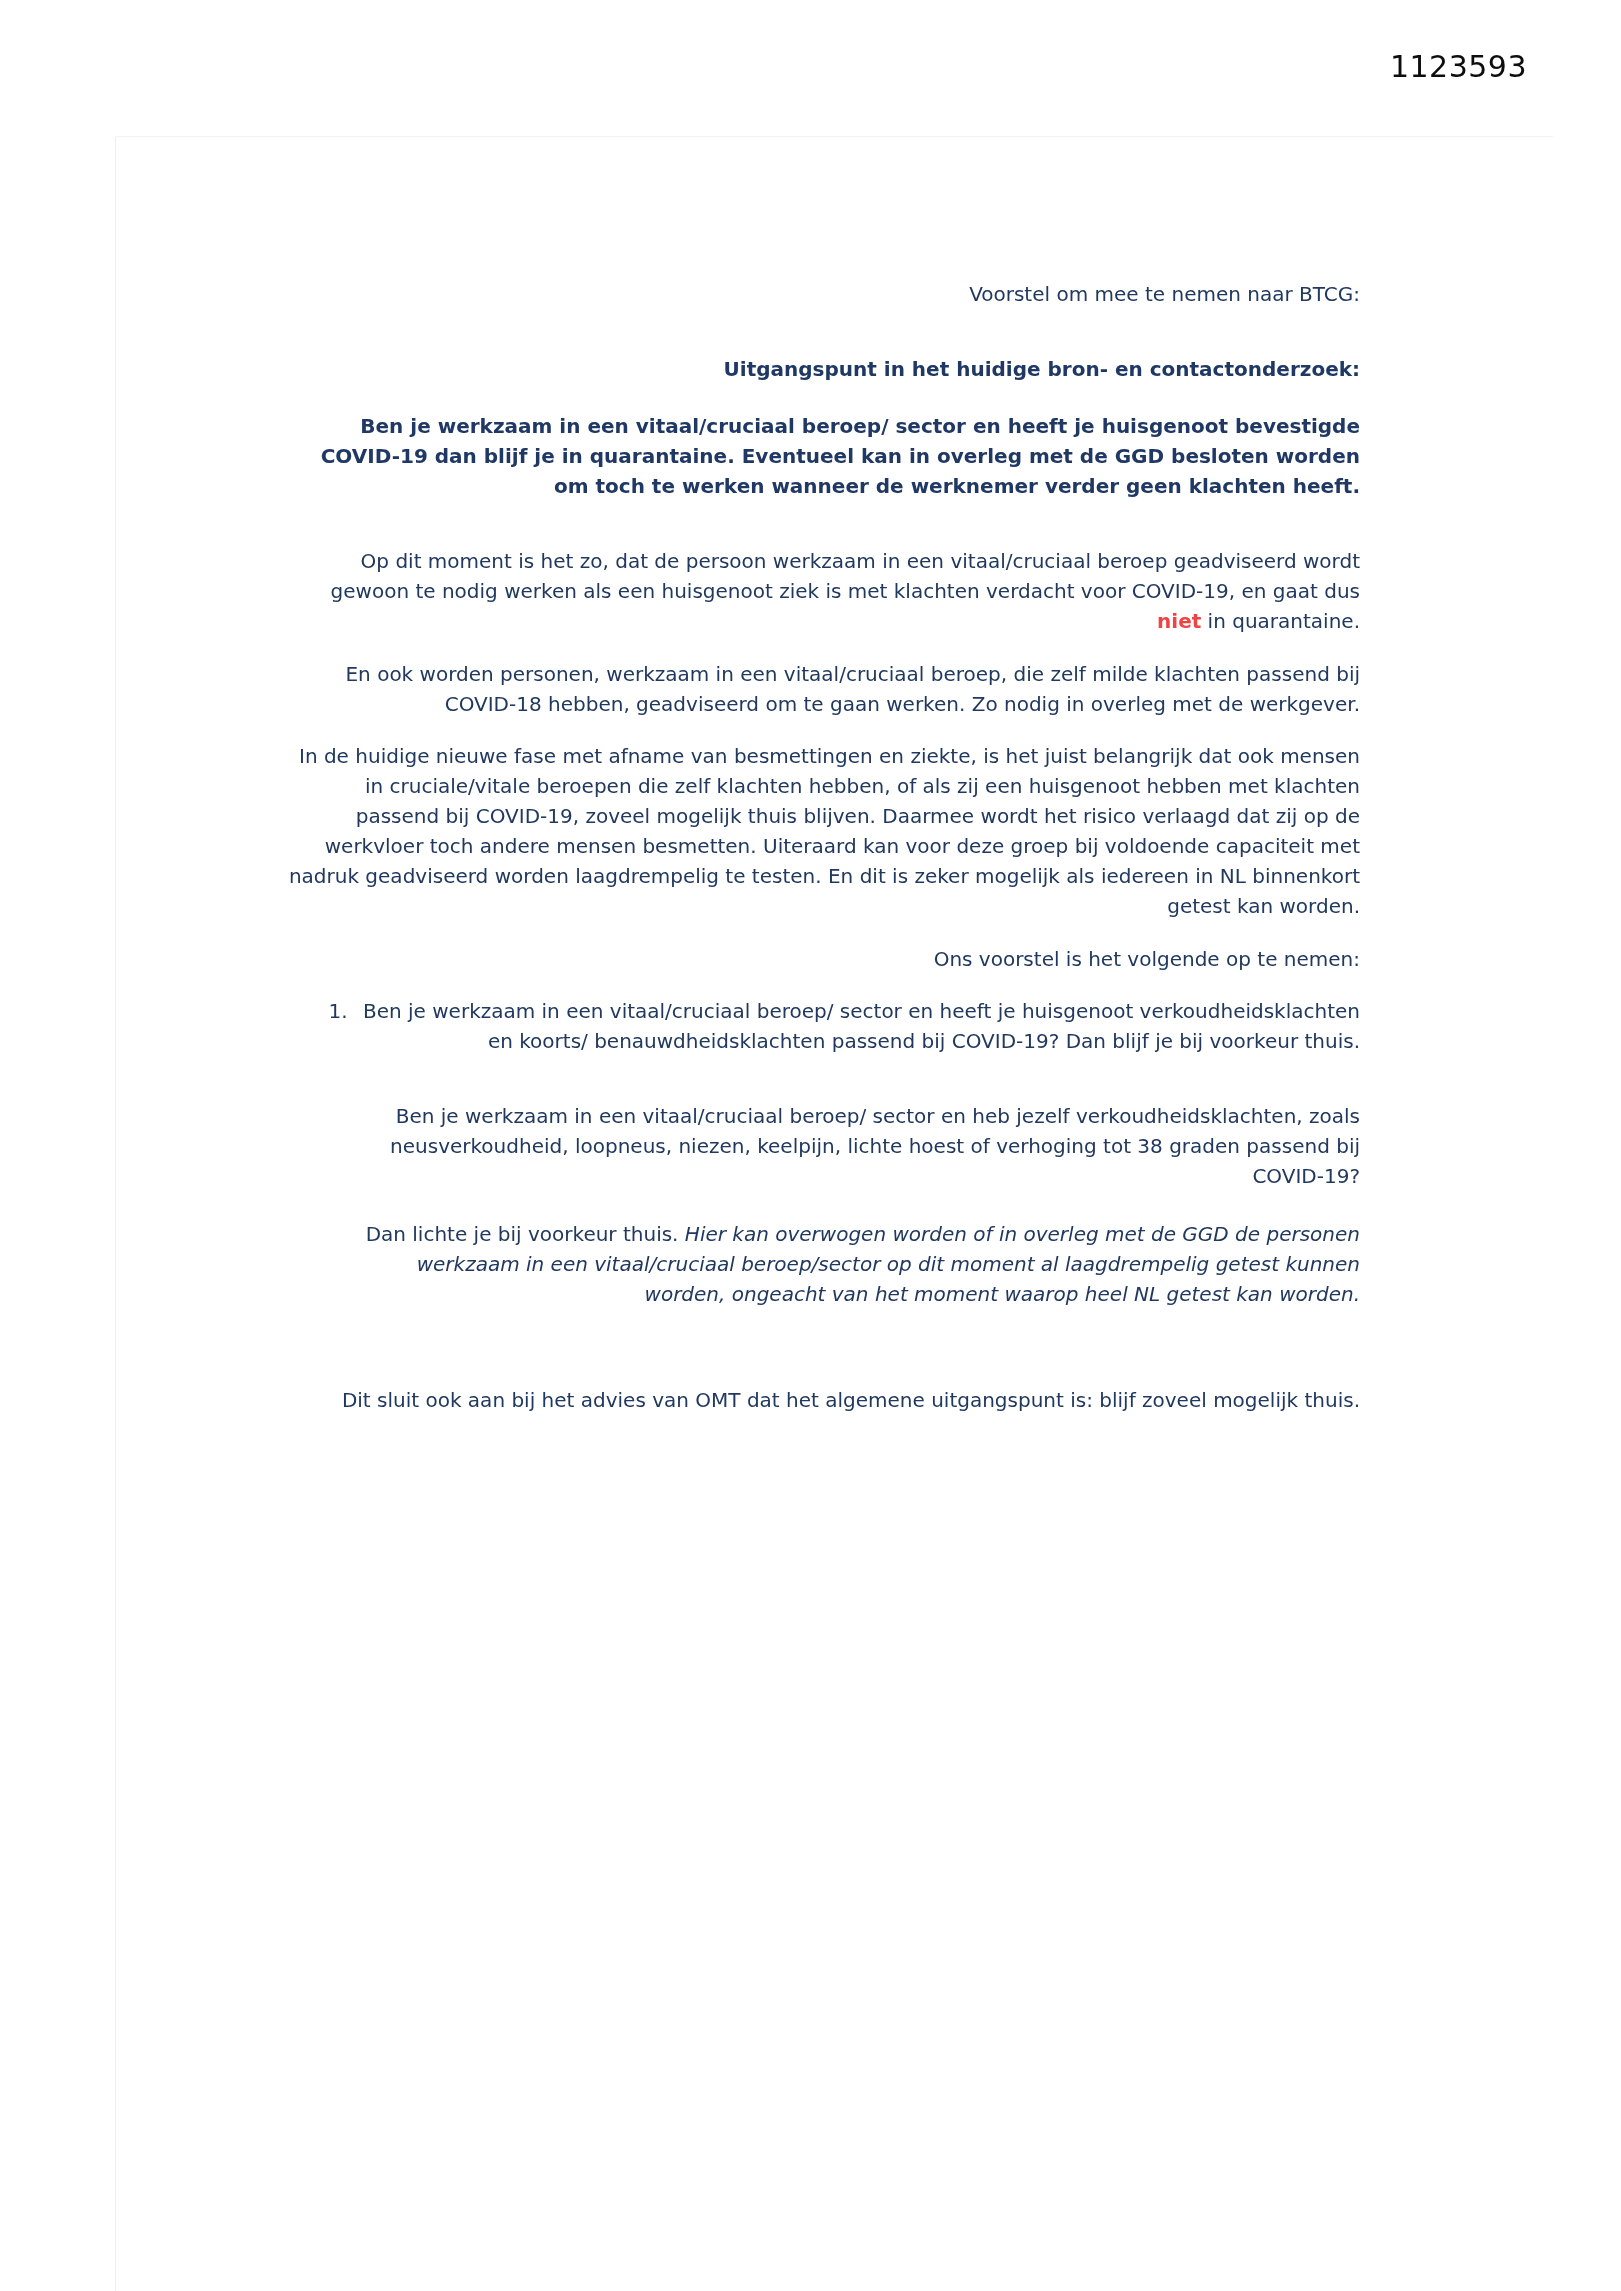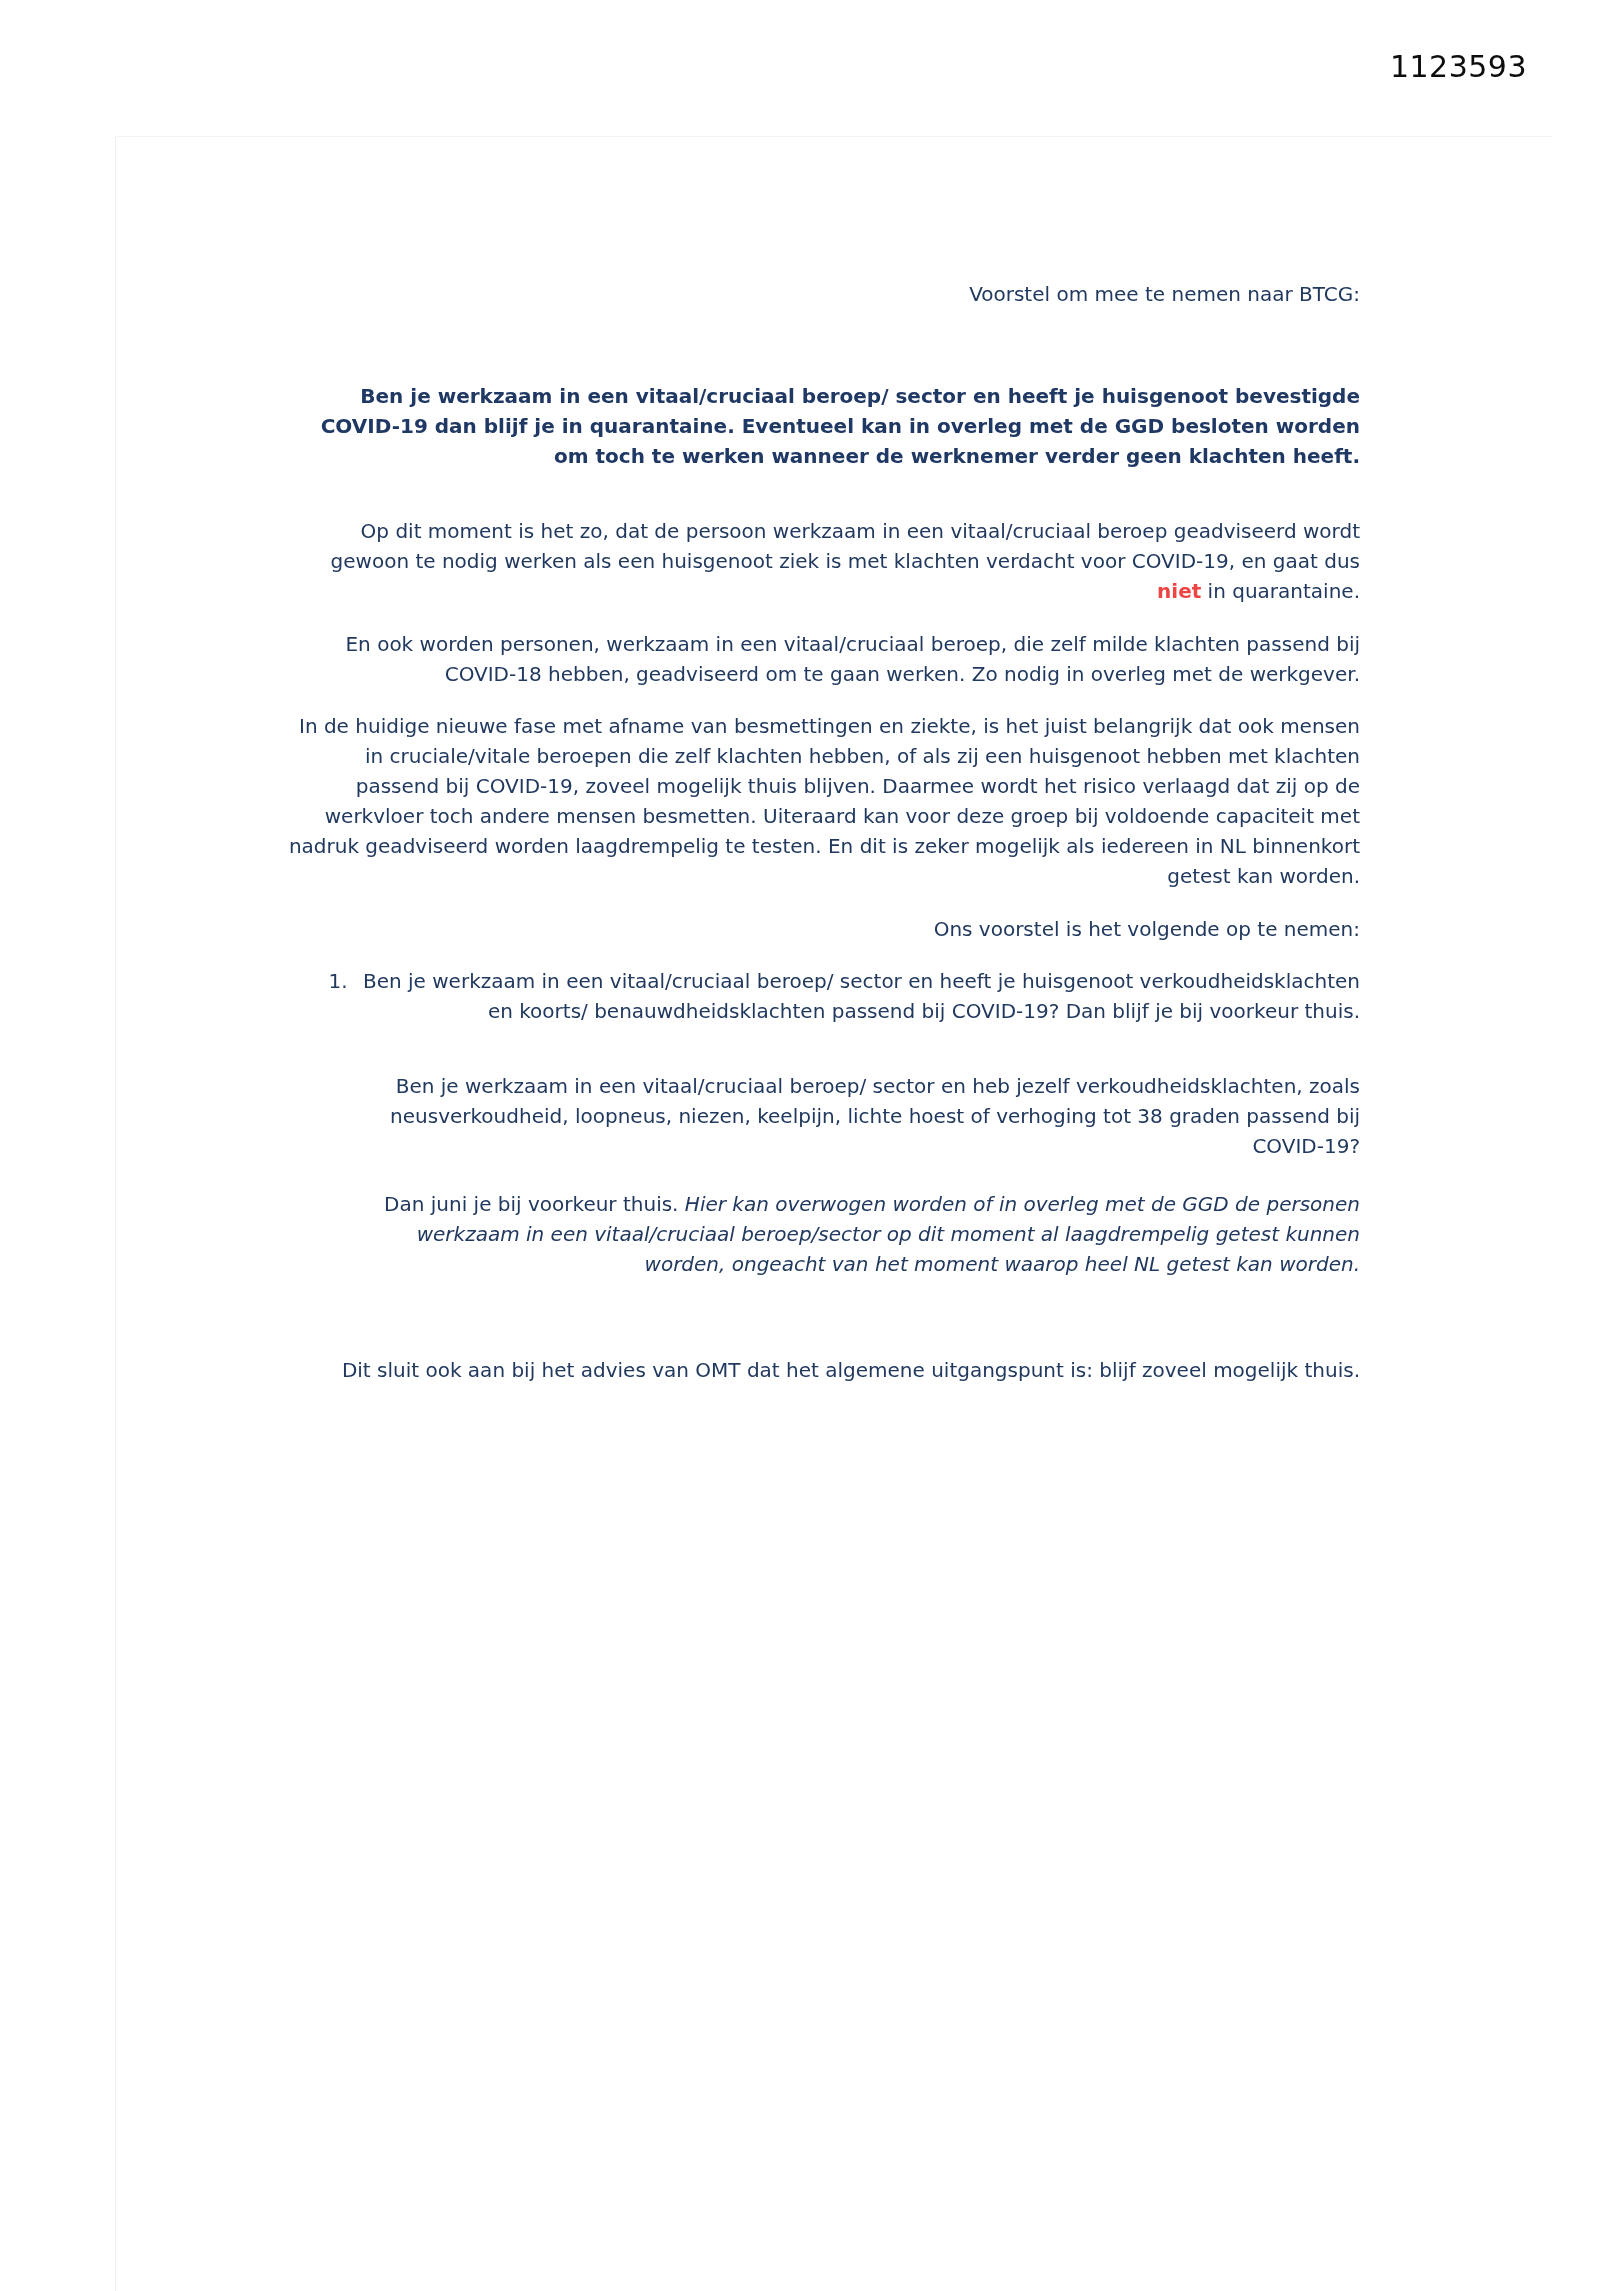--- a/index.html
+++ b/index.html
@@ -118,20 +118,21 @@
   <div class="page-sheet"></div>
 
   <div class="doc-number">1123593</div>
 
   <div class="content">
 
     <p class="para tight">Voorstel om mee te nemen naar BTCG:</p>
 
     <div class="spacer-lg"></div>
 
+    <p class="heading-bold">Uitgangspunt in het huidige bron- en contactonderzoek:</p>
 
     <div class="spacer-md"></div>
 
     <p class="lead-bold">Ben je werkzaam in een vitaal/cruciaal beroep/ sector en heeft je huisgenoot bevestigde COVID-19 dan blijf je in quarantaine. Eventueel kan in overleg met de GGD besloten worden om toch te werken wanneer de werknemer verder geen klachten heeft.</p>
 
     <div class="spacer-lg"></div>
 
 
     <p class="para"><span>Op dit moment is het zo, dat de persoon werkzaam in een vitaal/cruciaal beroep geadviseerd wordt gewoon te nodig werken als een huisgenoot ziek is met klachten verdacht voor COVID-19, en gaat dus </span><b>niet</b><span> in quarantaine.</span></p>
 
@@ -150,21 +151,21 @@
 
     <div class="spacer-lg"></div>
 
     <div class="numbered-item">
       <p class="sub-block">Ben je werkzaam in een vitaal/cruciaal beroep/ sector en heb jezelf verkoudheidsklachten, zoals neusverkoudheid, loopneus, niezen, keelpijn, lichte hoest of verhoging tot 38 graden passend bij COVID-19?</p>
     </div>
 
     <div class="spacer-md"></div>
 
     <div class="numbered-item">
-      <p class="sub-block"><span>Dan juni je bij voorkeur thuis. </span><i>Hier kan overwogen worden of in overleg met de GGD de personen werkzaam in een vitaal/cruciaal beroep/sector op dit moment al laagdrempelig getest kunnen worden, ongeacht van het moment waarop heel NL getest kan worden.</i></p>
+      <p class="sub-block"><span>Dan lichte je bij voorkeur thuis. </span><i>Hier kan overwogen worden of in overleg met de GGD de personen werkzaam in een vitaal/cruciaal beroep/sector op dit moment al laagdrempelig getest kunnen worden, ongeacht van het moment waarop heel NL getest kan worden.</i></p>
     </div>
 
     <div class="spacer-xl"></div>
 
     <p class="para">Dit sluit ook aan bij het advies van OMT dat het algemene uitgangspunt is: blijf zoveel mogelijk thuis.</p>
 
   </div>
 </div>
 
 

